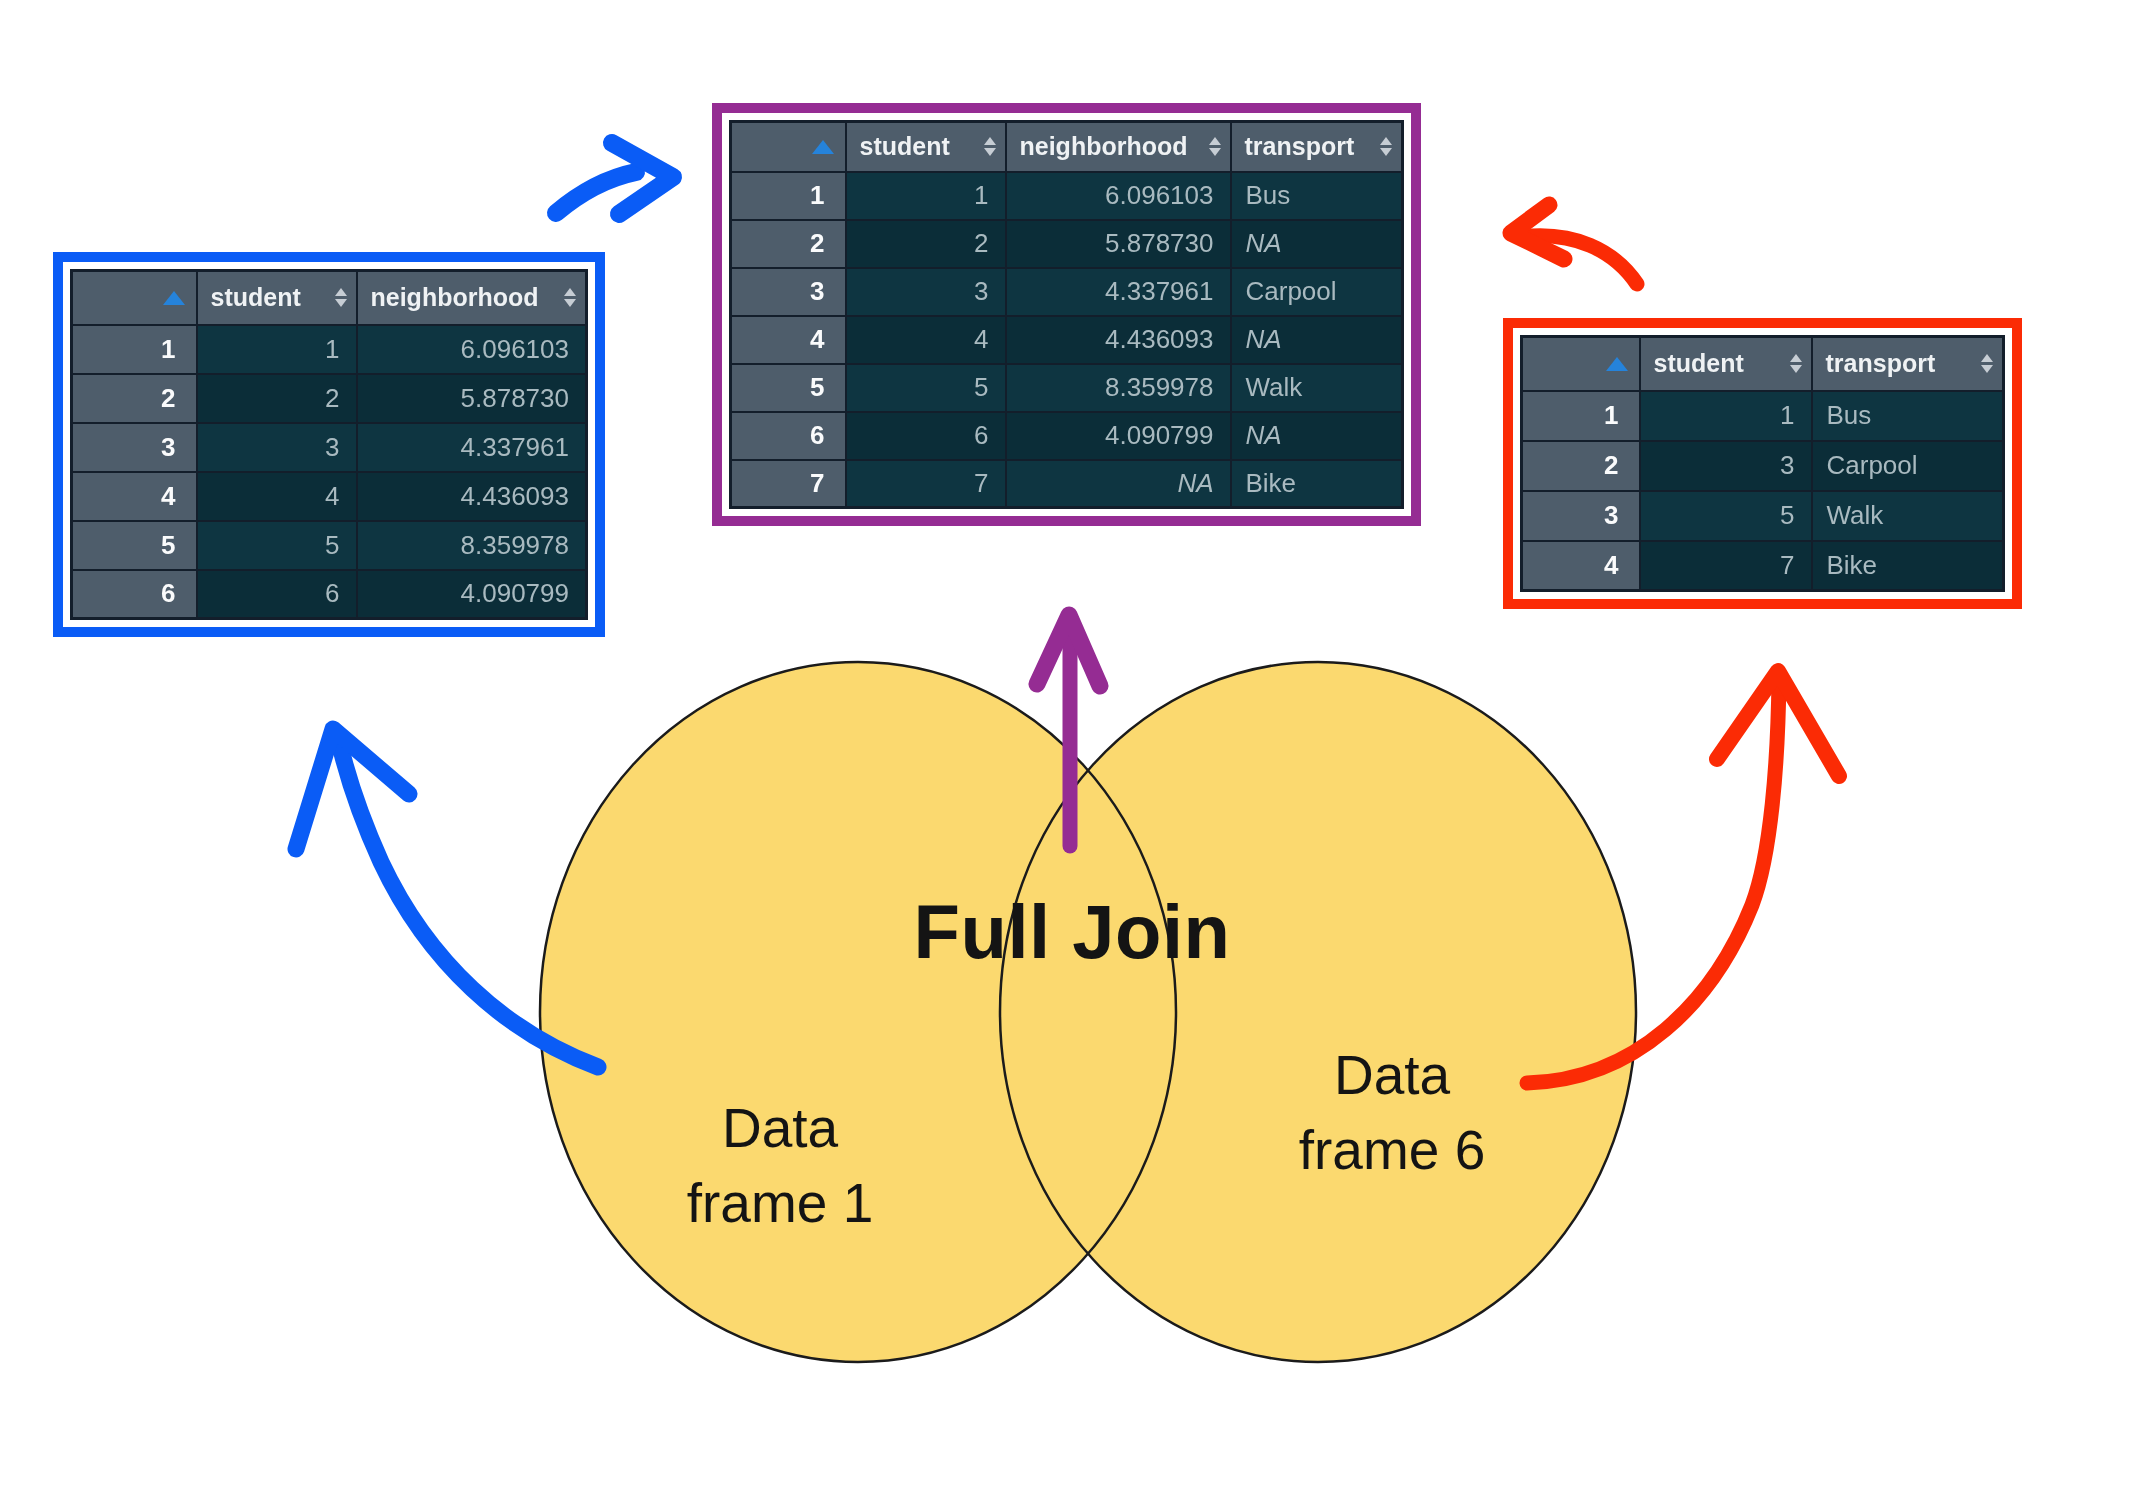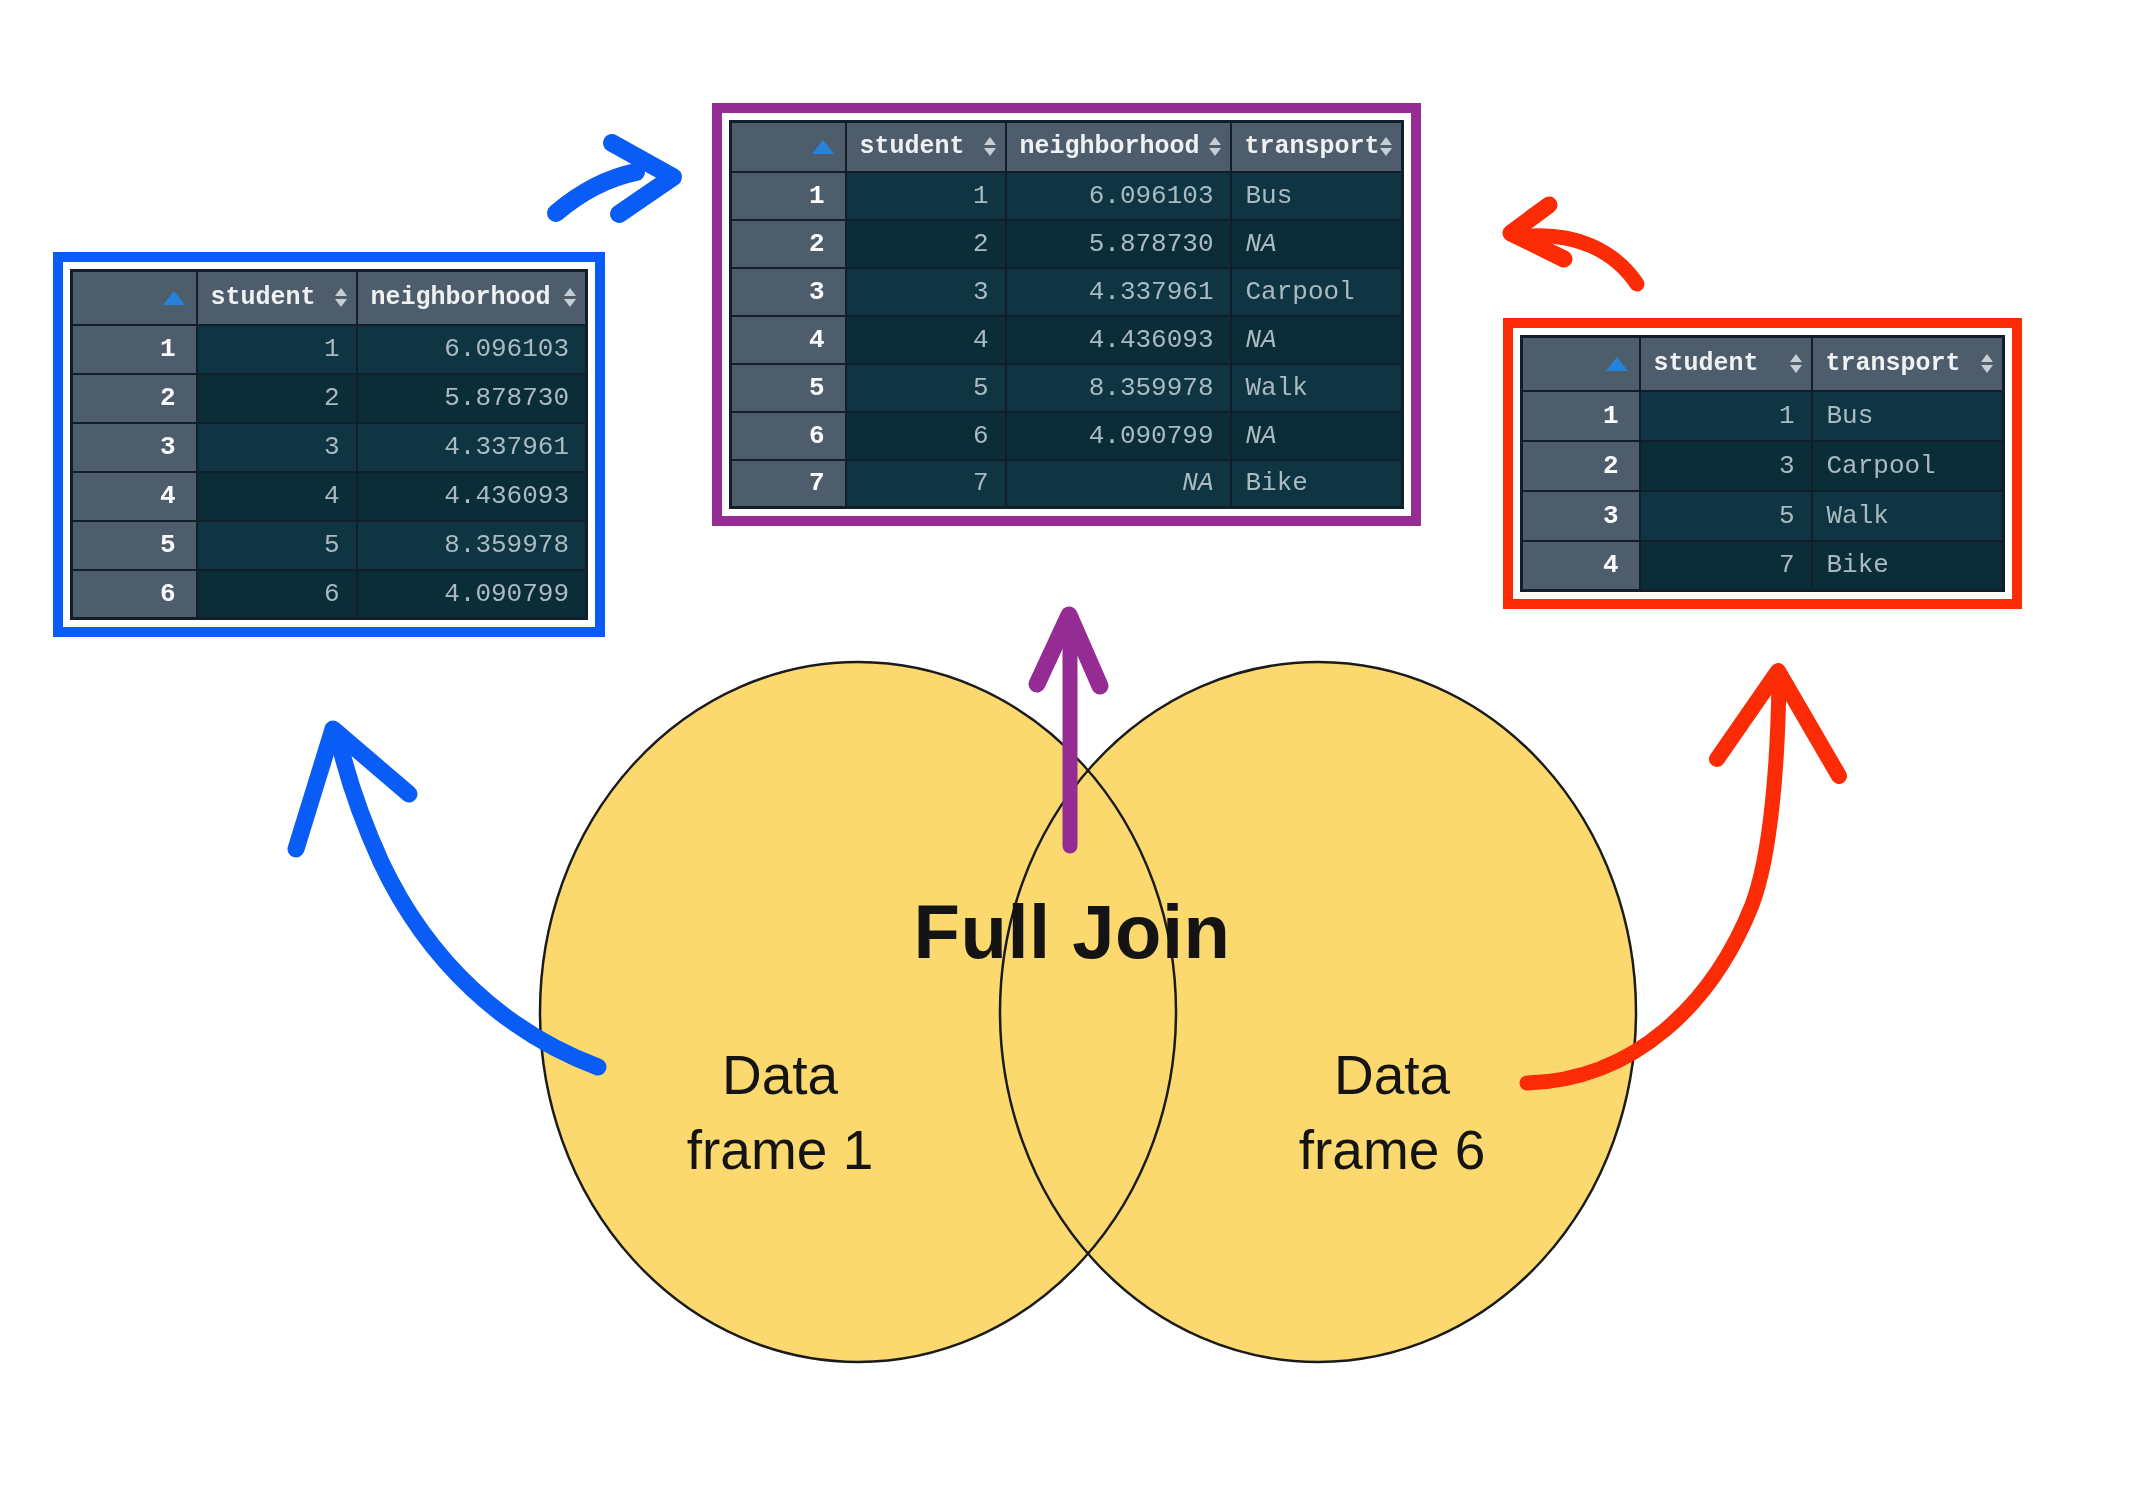--- a/index.html
+++ b/index.html
@@ -19,21 +19,21 @@
   .stroke-blue   { stroke:var(--blue); }
   .stroke-purple { stroke:var(--purple); }
   .stroke-red    { stroke:var(--red); }
 
   
   .vlabel { position:absolute; color:#141414; text-align:center; white-space:normal; }
   .join-label { font-size:76px; font-weight:bold; letter-spacing:0.5px;text-align:center; }
   .df-label   { font-size:55px; line-height:1.36; }
 
   
-  .tbl-frame { position:absolute; background:#ffffff; padding:7px;font-family:Liberation Mono, monospace; }
+  .tbl-frame { position:absolute; background:#ffffff; padding:7px; }
   .frame-blue   { border:10px solid var(--blue); }
   .frame-purple { border:10px solid var(--purple); }
   .frame-red    { border:10px solid var(--red); }
 
   table.rtable {
     border-collapse:collapse; table-layout:fixed;
     border:3px solid var(--cell-border);
     background:var(--row-odd);
   }
   .rtable th, .rtable td { border:2px solid var(--cell-border); overflow:hidden; white-space:nowrap; padding:0; }
@@ -88,21 +88,21 @@
     <path class="arrow stroke-red" stroke-width="16" d="M 1717 759 L 1778 671 L 1839 776"></path>
   </g>
 
   <g>
     <path class="arrow stroke-red" stroke-width="15" d="M 1532 236 C 1572 234 1612 247 1637 284"></path>
     <path class="arrow stroke-red" stroke-width="17" d="M 1549 205 L 1511 233 L 1564 259"></path>
   </g>
 </svg>
 
 <div class="vlabel join-label" style="left:822px; top:888px; width:500px;">Full Join</div>
-<div class="vlabel df-label" style="left:650px; top:1038px; width:260px;">Data frame 1</div>
+<div class="vlabel df-label" style="left:650px; top:1091px; width:260px;">Data frame 1</div>
 <div class="vlabel df-label" style="left:1262px; top:1038px; width:260px;">Data frame 6</div>
 
 <div class="tbl-frame frame-blue" style="left:53px; top:252px;">
   <table class="rtable">
       <colgroup>
         <col style="width: 125px;">
         <col style="width: 160px;">
         <col style="width: 230px;">
       </colgroup>
       <thead>

